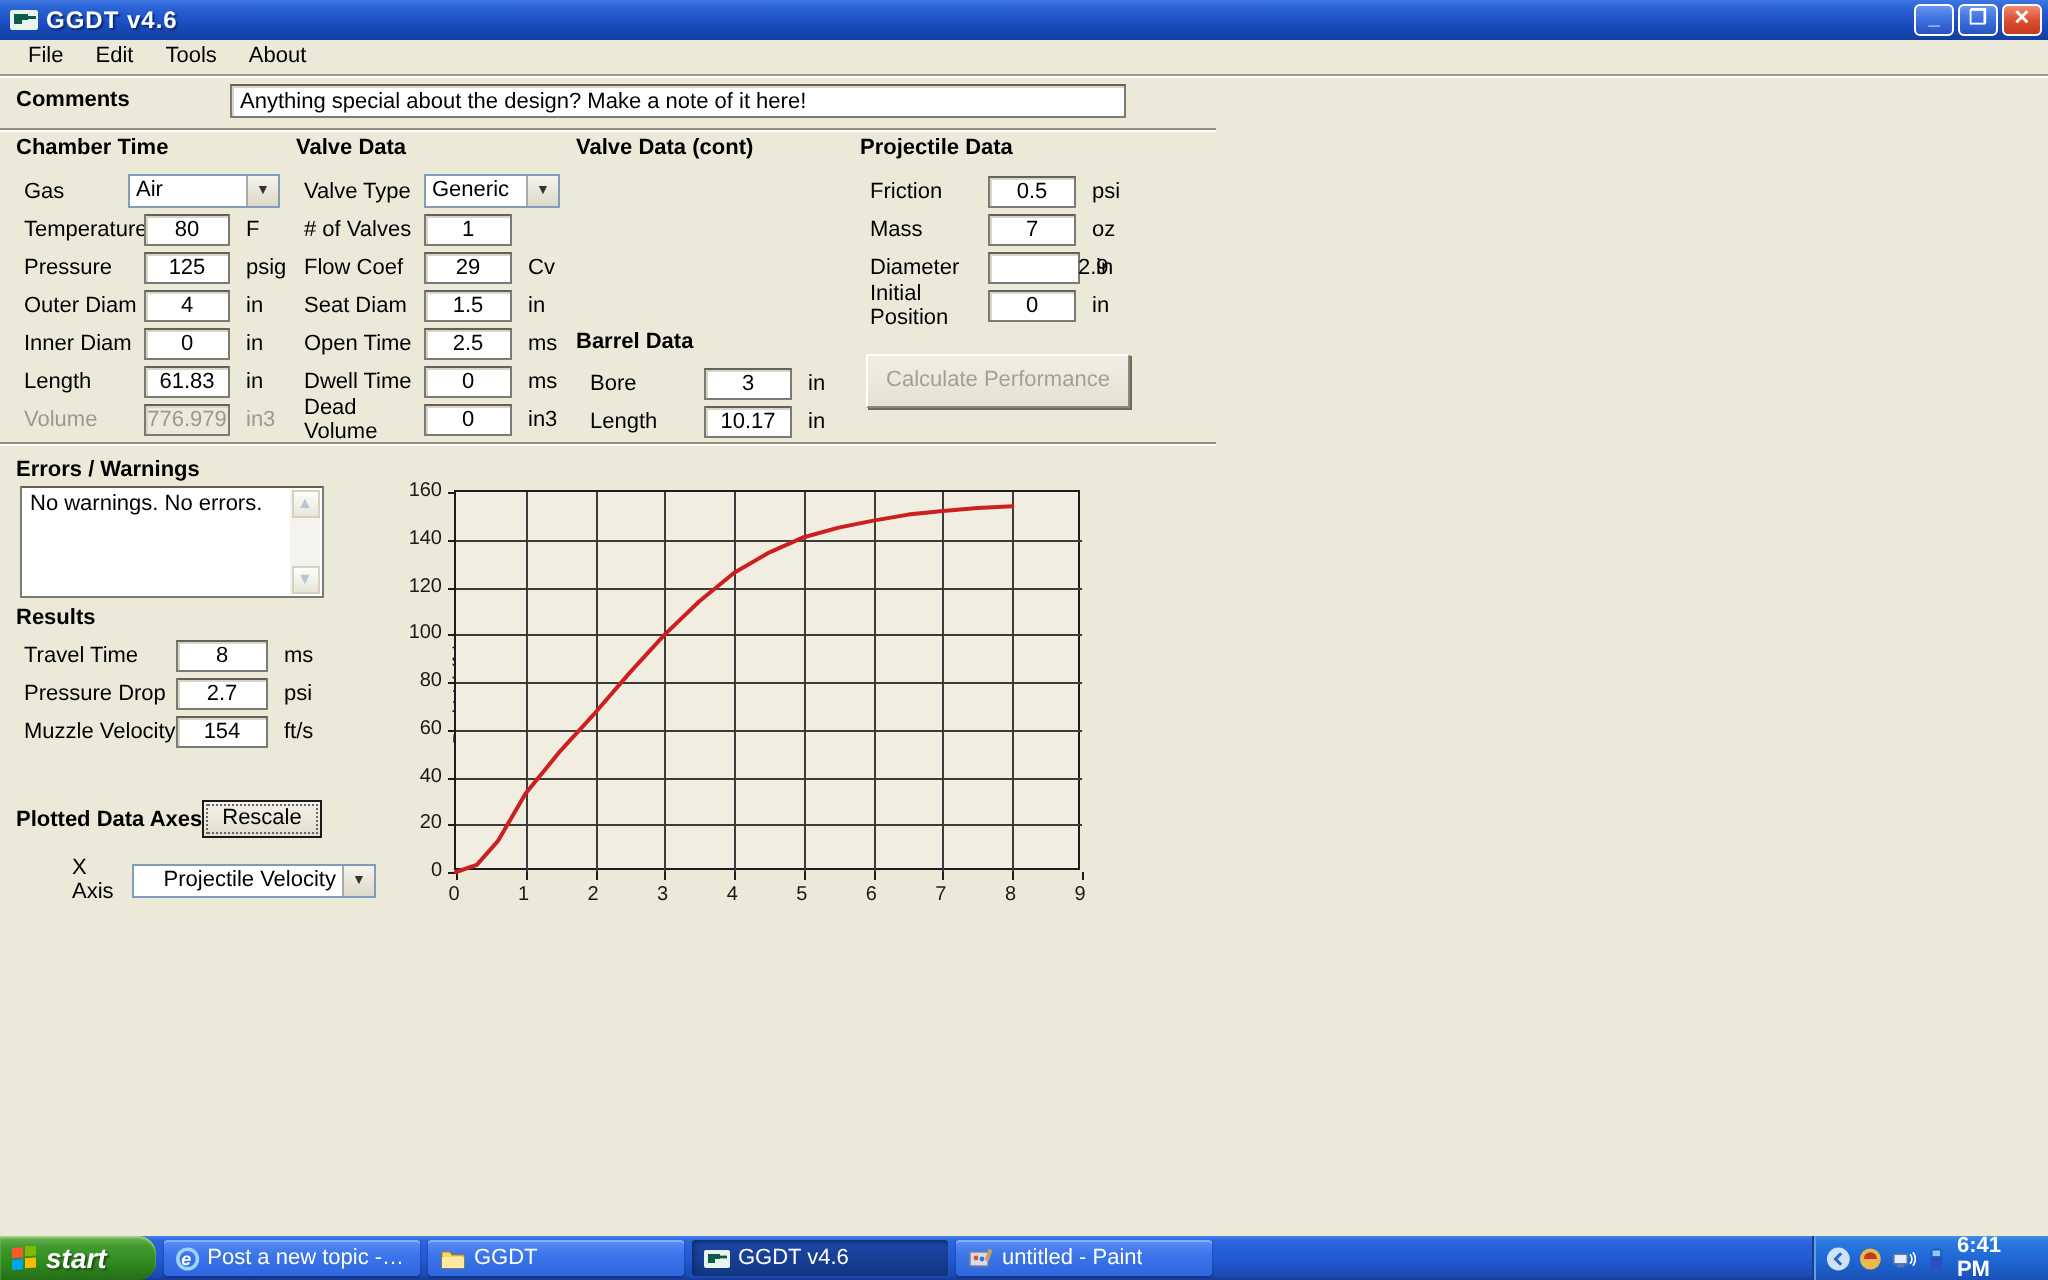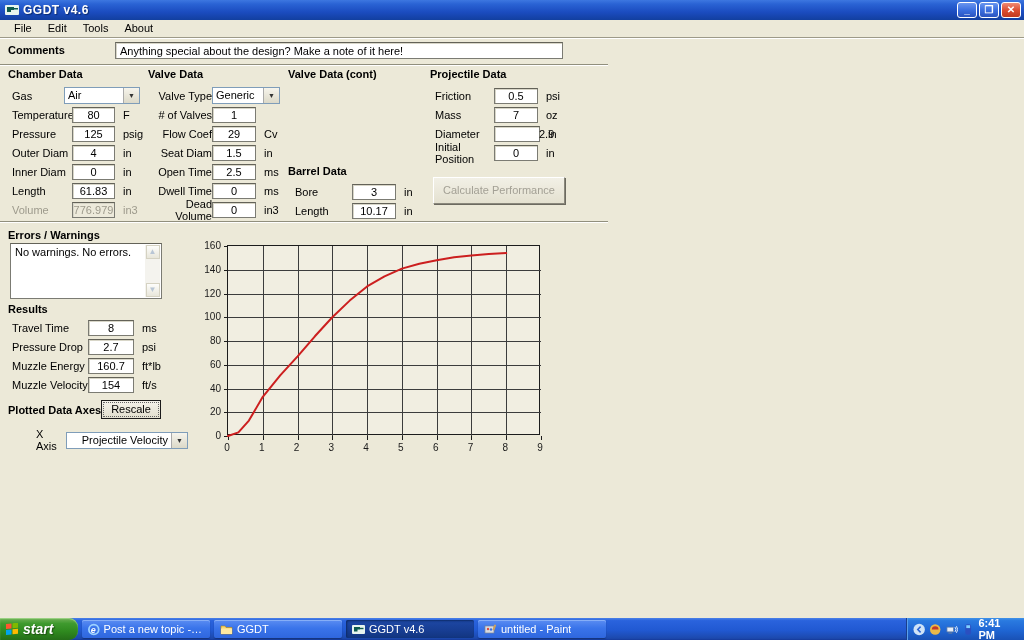--- a/index.html
+++ b/index.html
@@ -39,21 +39,21 @@
   .combo .cval { flex:1; padding:1px 3px 0 3px; overflow:hidden; white-space:nowrap; }
   .combo .cbtn { width:16px; background:linear-gradient(180deg,#f6f4ec,#dcd9c8); border-left:1px solid #aaa;
     display:flex; align-items:center; justify-content:center; font-size:7px; color:#333; }
 
   
   .col { position:absolute; }
 
   
   .lbl-ch { width:52px; } .lbl-ch2 { width:60px; }
   
-  .lbl-v { width:60px;text-align:right; }
+  .lbl-v { width:60px; }
   
   .lbl-p { width:59px; }
   
   .lbl-b { width:57px; }
   
   .lbl-r { width:76px; }
 
   .calc-btn { position:absolute; left:433px; top:177px; width:132px; height:27px;
     background:linear-gradient(180deg,#f2f0e6,#e4e1d0); color:#a3a095;
     border:1px solid #fff; border-right-color:#8a887c; border-bottom-color:#8a887c;
@@ -135,21 +135,21 @@
     <span class="menu-item">Edit</span>
     <span class="menu-item">Tools</span>
     <span class="menu-item">About</span>
   </div>
   <div class="menu-sep"></div>
 
   <div class="hdr" style="left:8px; top:44px;">Comments</div>
   <div class="fbox" style="position:absolute; left:115px; top:42px; width:448px; height:17px; text-align:left; padding:1px 4px 0 4px;">Anything special about the design?  Make a note of it here!</div>
   <div class="hdiv" style="left:0; top:64px; width:608px;"></div>
 
-  <div class="hdr" style="left:8px;  top:68px;">Chamber Data</div>
+  <div class="hdr" style="left:8px;  top:68px;">Chamber Time</div>
   <div class="hdr" style="left:148px;top:68px;">Valve Data</div>
   <div class="hdr" style="left:288px;top:68px;">Valve Data (cont)</div>
   <div class="hdr" style="left:430px;top:68px;">Projectile Data</div>
   <div class="hdr" style="left:288px;top:165px;">Barrel Data</div>
 
   <div class="col" style="left:12px; top:86px;">
     <div class="frow">
       <span class="flabel lbl-ch">Gas</span>
       <span class="combo" style="width:76px;">
         <span class="cval">Air</span>
@@ -290,25 +290,20 @@
     <div>
         <div class="frow">
           <span class="flabel lbl-r">Travel Time</span>
           <span class="fbox" style="width: 46px;">8</span>
           <span class="funit">ms</span>
         </div>
         <div class="frow">
           <span class="flabel lbl-r">Pressure Drop</span>
           <span class="fbox" style="width: 46px;">2.7</span>
           <span class="funit">psi</span>
-        </div>
-        <div class="frow">
-          <span class="flabel lbl-r">Muzzle Energy</span>
-          <span class="fbox" style="width: 46px;">160.7</span>
-          <span class="funit">ft*lb</span>
         </div>
         <div class="frow">
           <span class="flabel lbl-r">Muzzle Velocity</span>
           <span class="fbox" style="width: 46px;">154</span>
           <span class="funit">ft/s</span>
         </div>
       </div>
   </div>
 
   <div class="hdr" style="left:8px; top:404px;">Plotted Data Axes</div>

